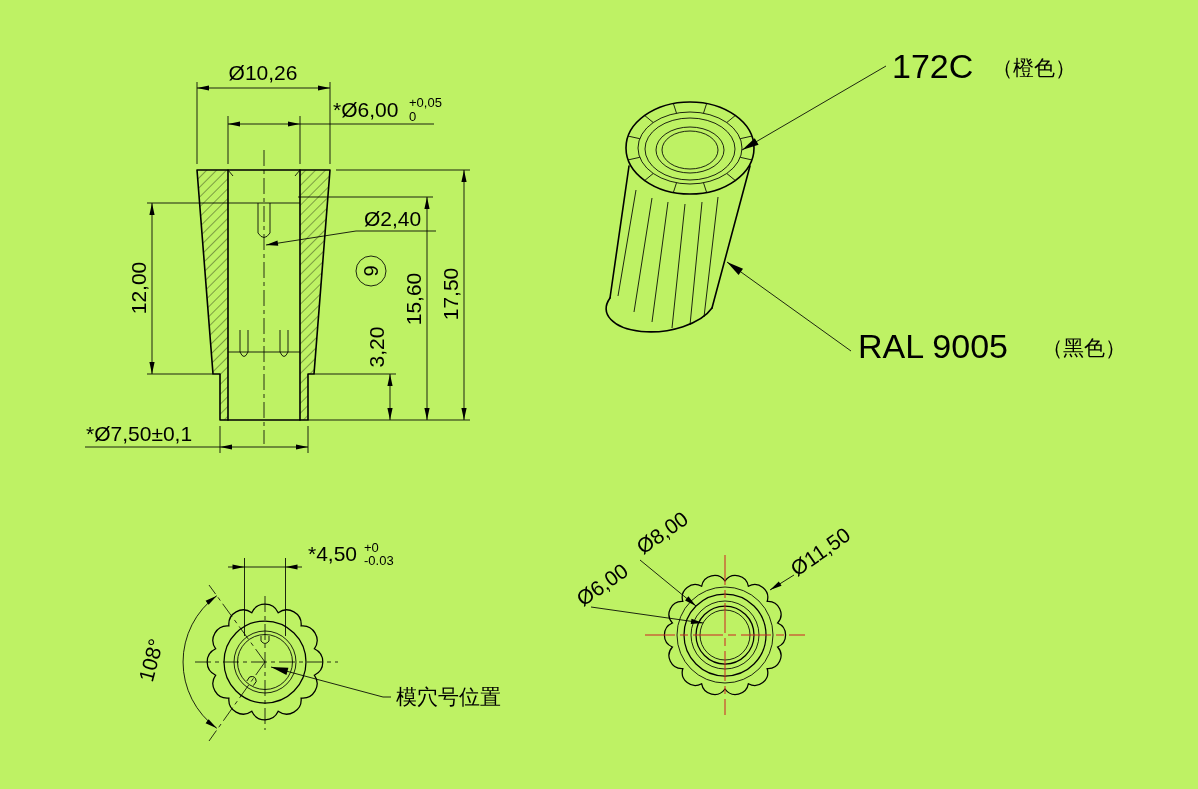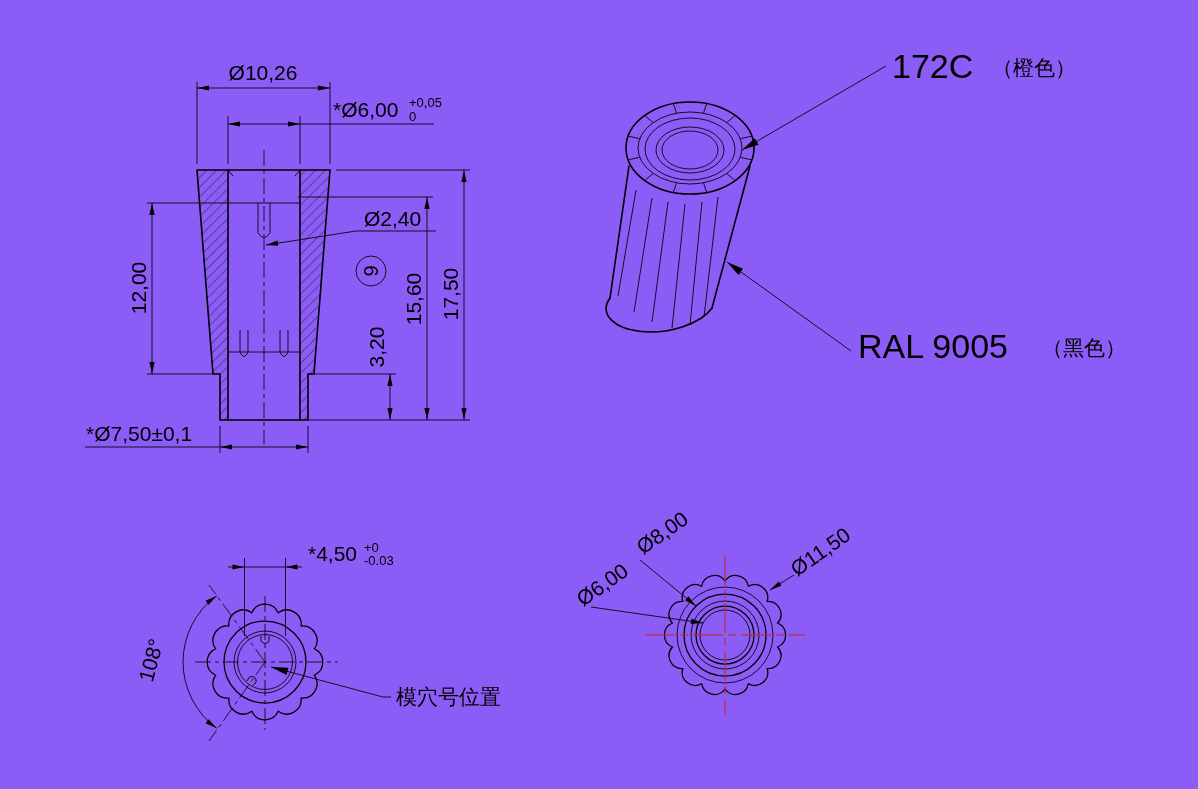--- a/index.html
+++ b/index.html
@@ -1,16 +1,16 @@
 <!DOCTYPE html>
 <html><head>
 <meta charset="utf-8">
 <style>
   html,body{margin:0;padding:0;background:#ffffff;}
-  .canvas{width:1198px;height:789px;position:relative;background:#8b5cf6;text-align:center;}
+  .canvas{width:1198px;height:789px;position:relative;background:#bef264;text-align:center;}
   svg{font-family:"Liberation Sans","DejaVu Sans",sans-serif;}
   text{fill:#000;stroke:none;}
   .dim{font-size:21px;}
   .dimsm{font-size:13px;}
   .big{font-size:34px;}
   .cjk{font-size:21px;}
   .bal{font-size:20px;dominant-baseline:central;}
   .mid{text-anchor:middle;}
   .g-thick path,.g-thick line,.g-thick circle,.g-thick ellipse{stroke:#000;stroke-width:1.6;fill:none;stroke-linecap:round;}
   .g-med path,.g-med line,.g-med circle,.g-med ellipse{stroke:#000;stroke-width:1.25;fill:none;}

